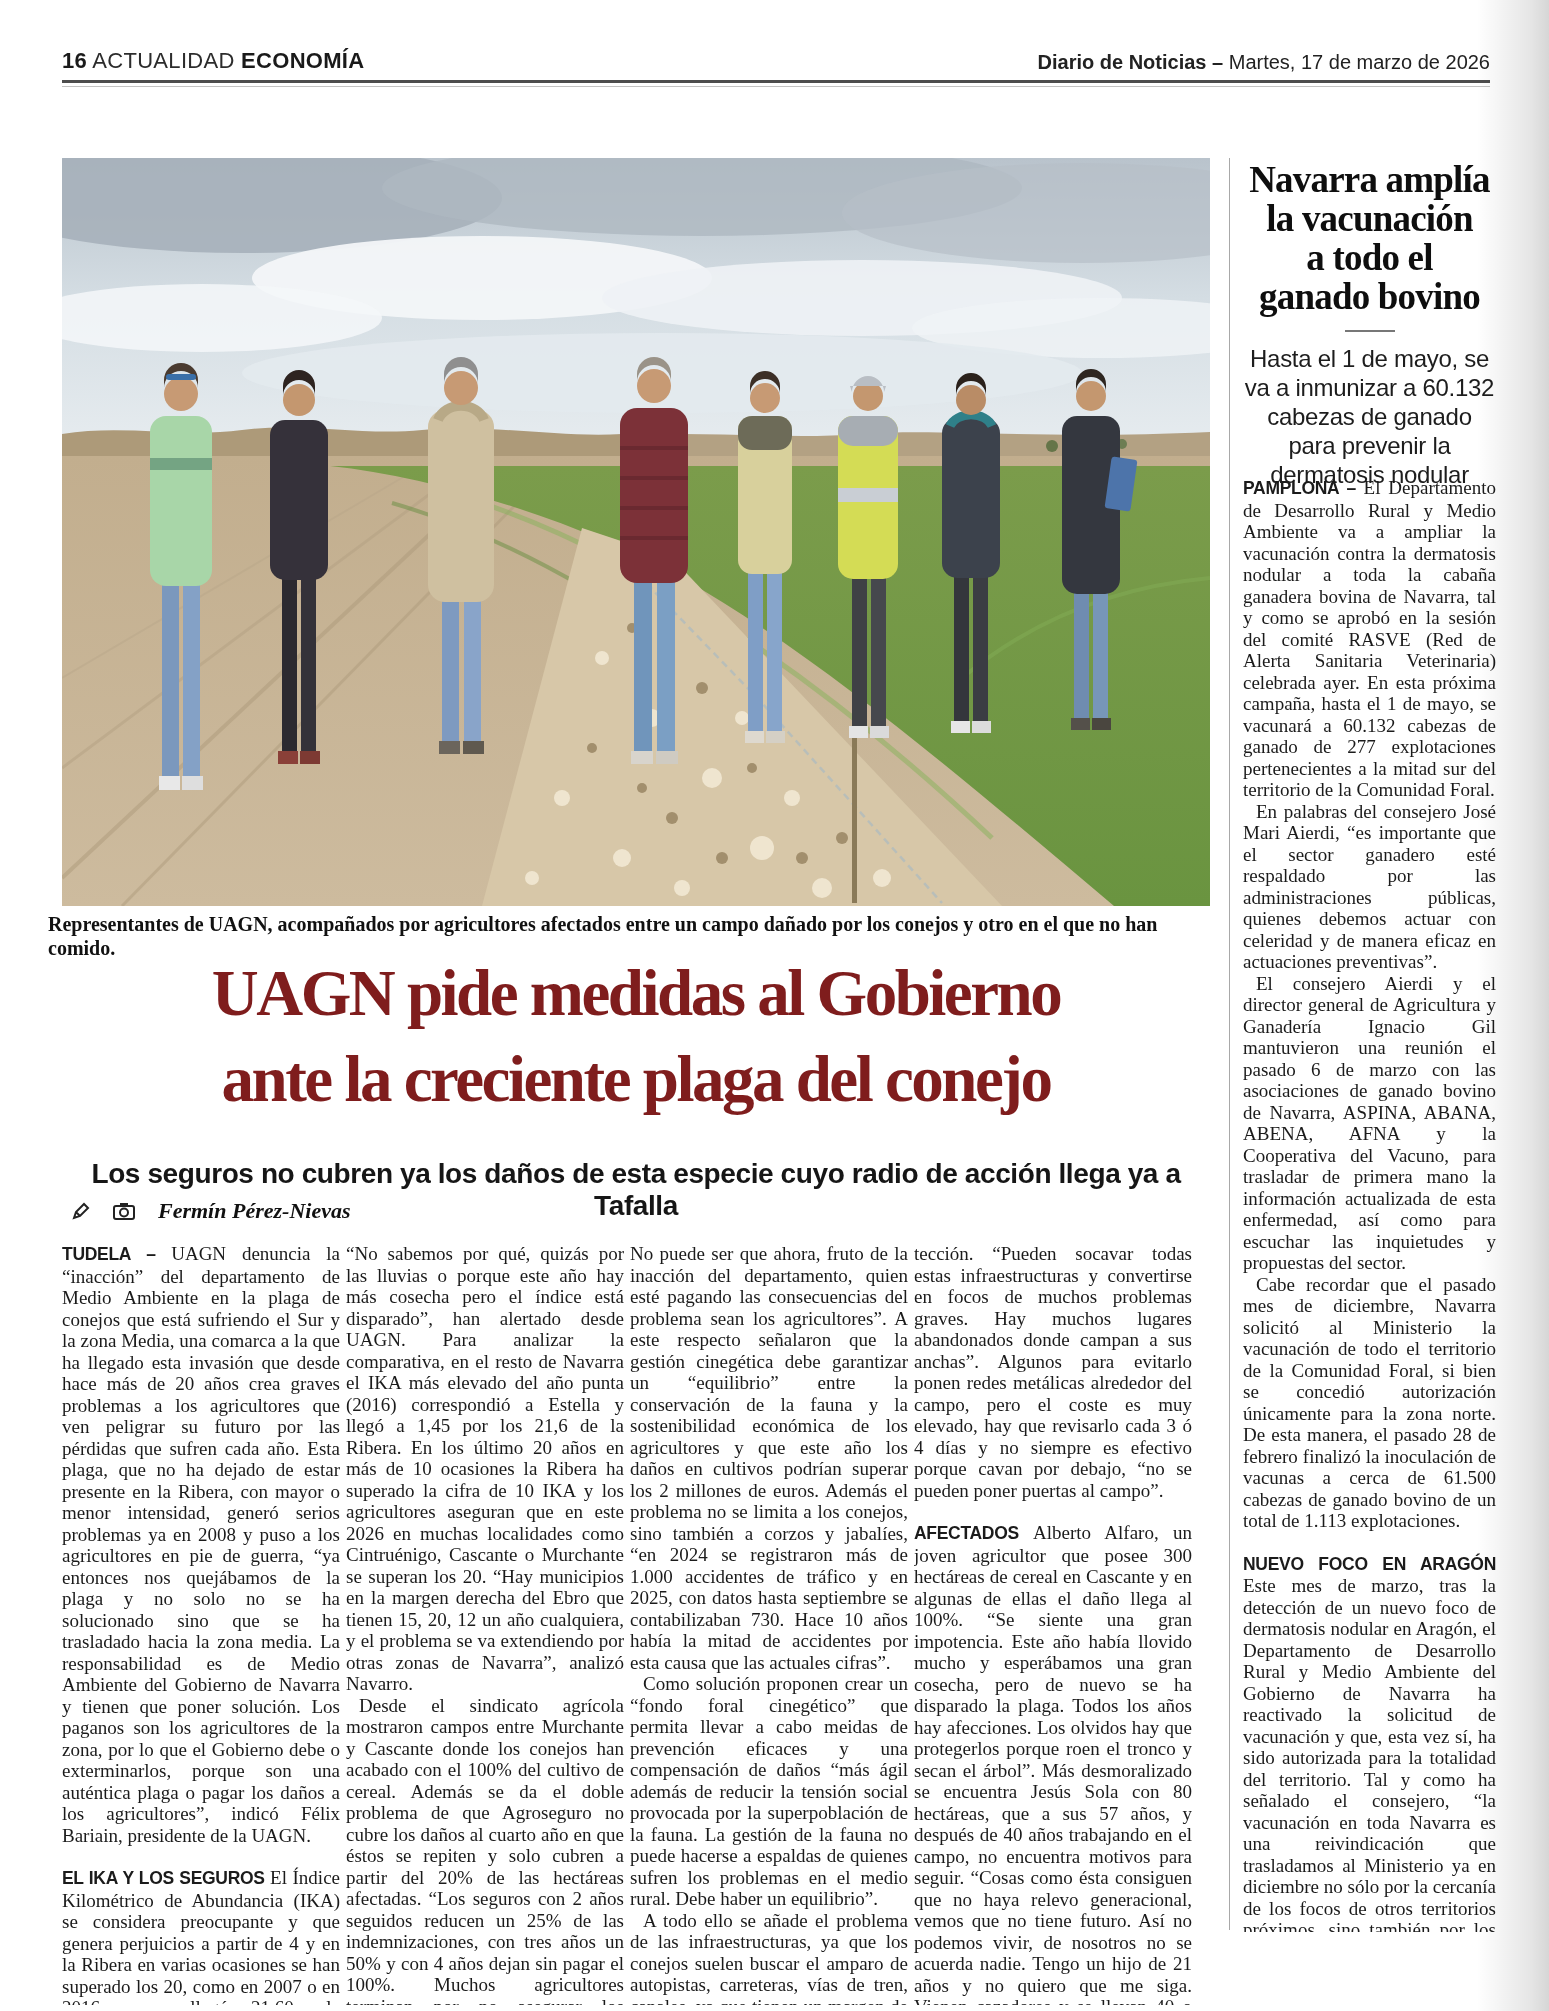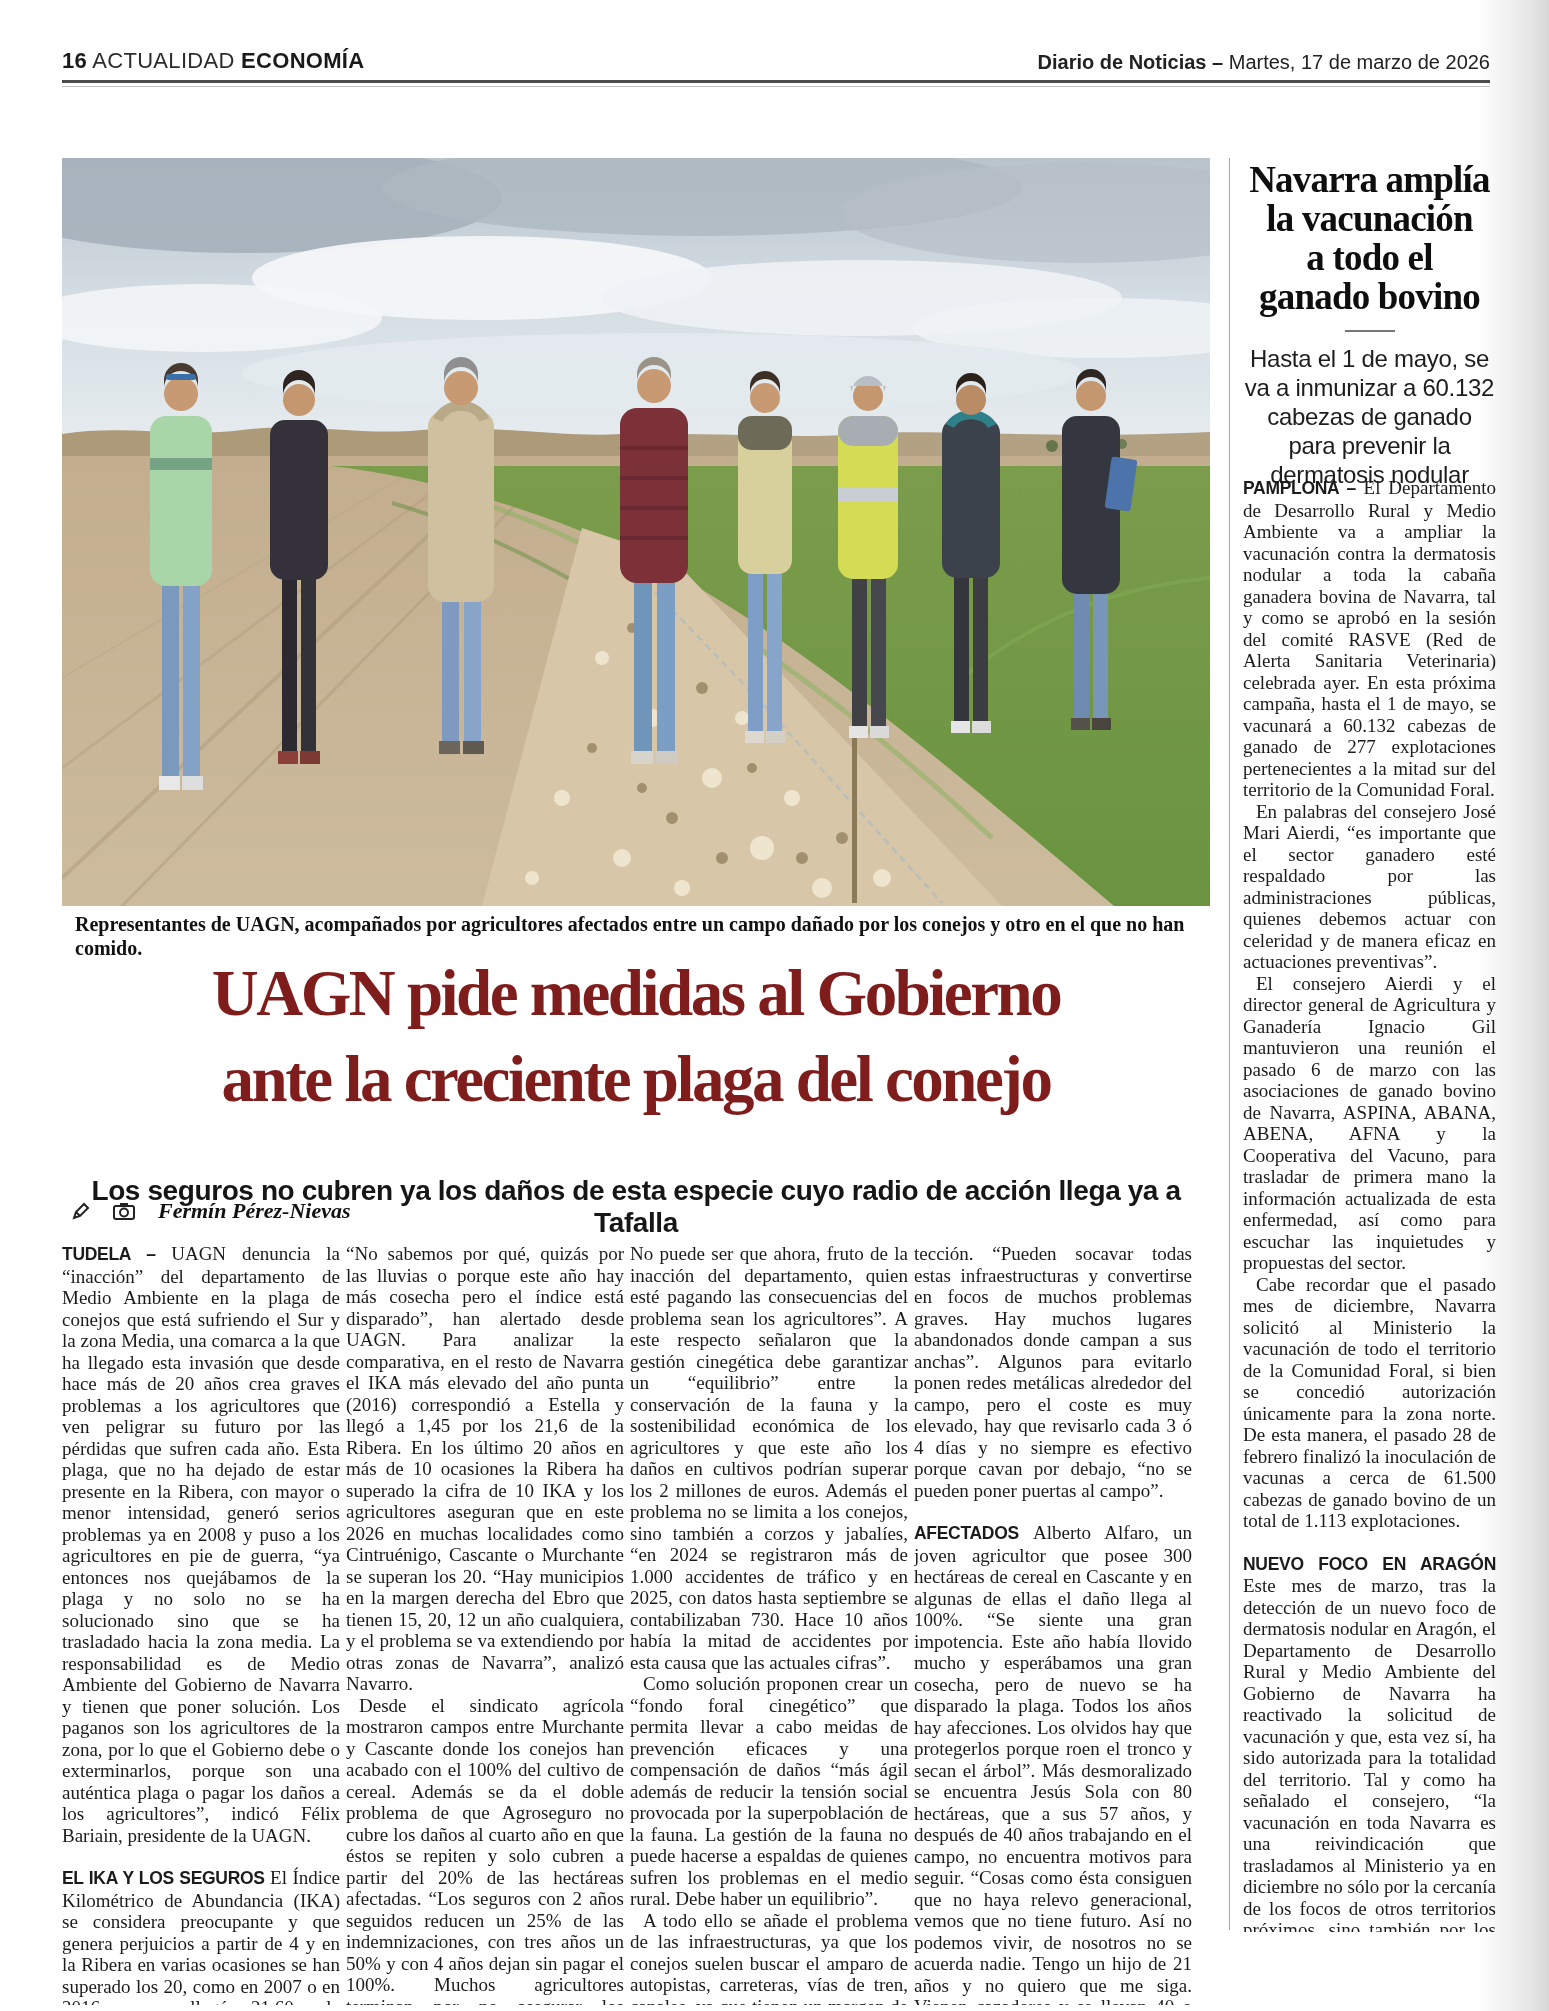--- a/index.html
+++ b/index.html
@@ -13,28 +13,28 @@
   .hdr-sec{color:#2c2c2c;}
   .hdr-secbold{font-weight:bold;}
   .hdr-right{font-size:20px;color:#222;}
   .hdr-paper{font-weight:bold;padding-left:39px;}
   .hdr-rule{position:absolute;left:62px;top:80px;width:1428px;height:0;
             border-top:3px solid #4d4d4d;}
   .hdr-rule2{position:absolute;left:62px;top:86px;width:1428px;height:0;border-top:1px solid #c2c2c2;}
   
   .photo{position:absolute;left:62px;top:158px;width:1148px;height:748px;background:#c9d3da;overflow:hidden;}
   .photo svg{display:block;}
-  .caption{position:absolute;left:75px;top:912px;width:1148px;
+  .caption{position:absolute;left:48px;top:912px;width:1148px;
            font-family:"Liberation Serif",serif;font-weight:bold;font-size:20px;line-height:24px;color:#111;}
   
   .headline{position:absolute;left:62px;top:950px;width:1148px;text-align:center;
             font-family:"Liberation Serif",serif;font-weight:bold;color:#7f1d1d;
             font-size:65px;line-height:86px;letter-spacing:-2.5px;white-space:nowrap;}
   .subtitle{position:absolute;left:62px;top:1158px;width:1148px;text-align:center;
-            font-family:"Liberation Sans",sans-serif;font-weight:bold;font-size:28px;letter-spacing:-.4px;color:#161616;margin-top:17px;}
+            font-family:"Liberation Sans",sans-serif;font-weight:bold;font-size:28px;letter-spacing:-.4px;color:#161616;}
   .byline{position:absolute;left:72px;top:1198px;display:flex;align-items:center;gap:23px;
           font-family:"Liberation Serif",serif;font-style:italic;font-weight:bold;font-size:22px;color:#111;}
   .byline svg{display:block;}
   
   .cols{position:absolute;left:62px;top:1243px;width:1154px;height:762px;display:flex;gap:6px;overflow:hidden;}
   .col{width:278px;overflow:hidden;}
   .body-p{margin:0;font-family:"Liberation Serif",serif;font-size:19px;line-height:21.5px;
           text-align:justify;color:#1b1b1b;}
   .body-p.ind{text-indent:13px;}
   .body-p.after-gap{margin-top:21px;}

